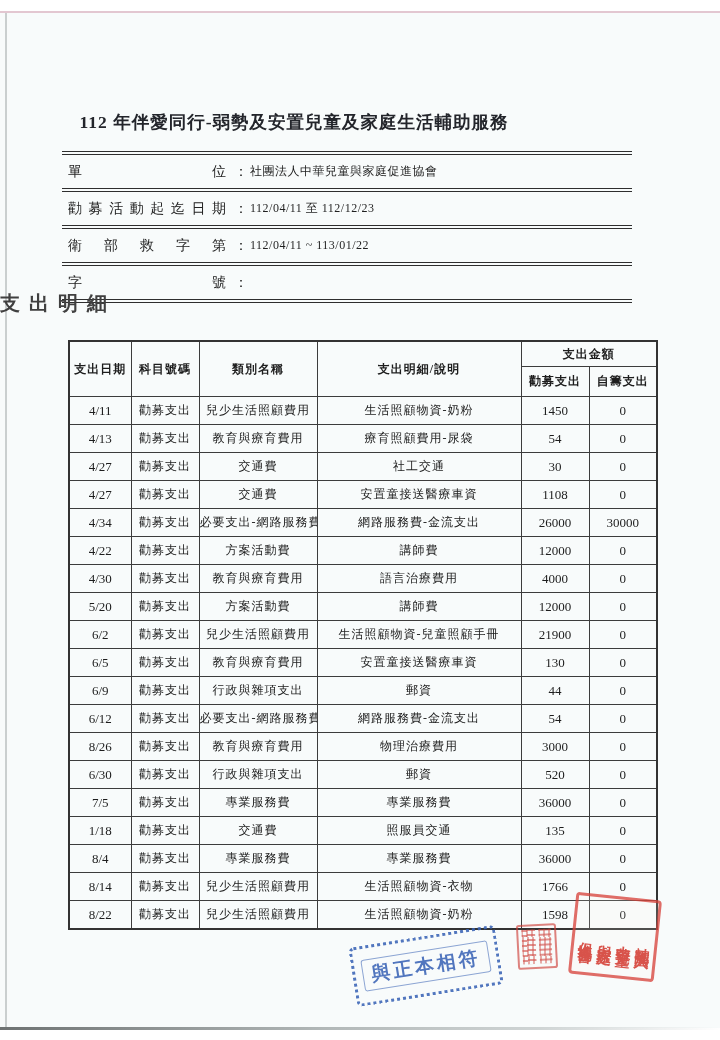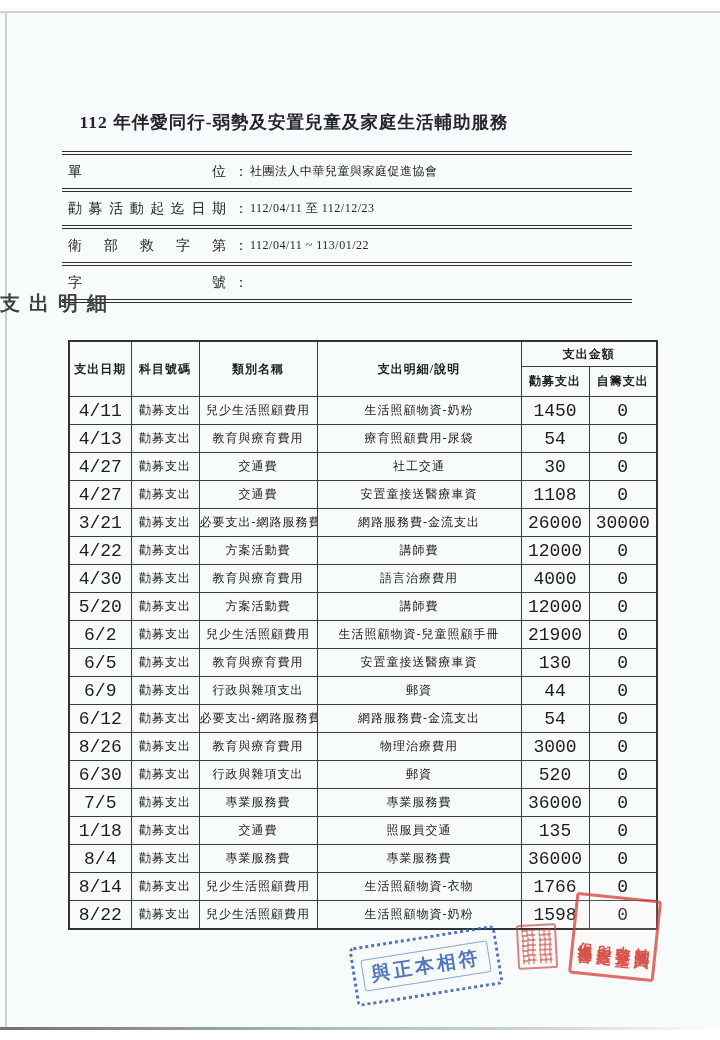--- a/index.html
+++ b/index.html
@@ -53,21 +53,21 @@
     font-size:12px;color:#1d1d1d;background:transparent;
   }
   table.expense th,table.expense td{
     border:1px solid #3c3c3c;text-align:center;vertical-align:middle;
     padding:0;overflow:hidden;white-space:nowrap;
   }
   table.expense{border:2px solid #333;}
   table.expense th{font-weight:bold;font-size:12px;letter-spacing:1px;}
   tr.hdr-top th{height:24px;}
   tr.hdr-bot th{height:29px;}
-  td.c-date,td.c-amt1,td.c-amt2{font-family:Liberation Mono, monospace;font-size:18px;}
+  td.c-date,td.c-amt1,td.c-amt2{font-family:Liberation Serif, serif;font-size:13px;}
   td{height:27px;}
   td.c-cjk{letter-spacing:1px;}
 
   
   .stamp-blue{
     position:absolute;left:352px;top:936px;width:142px;height:54px;
     transform:rotate(-9deg);
     border:3px dotted #3a64b6;border-radius:5px;
     display:flex;align-items:center;justify-content:center;
     color:#3a64b6;opacity:.88;z-index:6;background:rgba(255,255,255,0);
@@ -190,21 +190,21 @@
   <tr>
     <td class="c-date">4/27</td>
     <td class="c-cjk">勸募支出</td>
     <td class="c-cjk">交通費</td>
     <td class="c-cjk">安置童接送醫療車資</td>
     <td class="c-amt1">1108</td>
     <td class="c-amt2">0</td>
   </tr>
 
   <tr>
-    <td class="c-date">3/21</td>
+    <td class="c-date">4/34</td>
     <td class="c-cjk">勸募支出</td>
     <td class="c-cjk">必要支出-網路服務費</td>
     <td class="c-cjk">網路服務費-金流支出</td>
     <td class="c-amt1">26000</td>
     <td class="c-amt2">30000</td>
   </tr>
 
   <tr>
     <td class="c-date">4/22</td>
     <td class="c-cjk">勸募支出</td>

